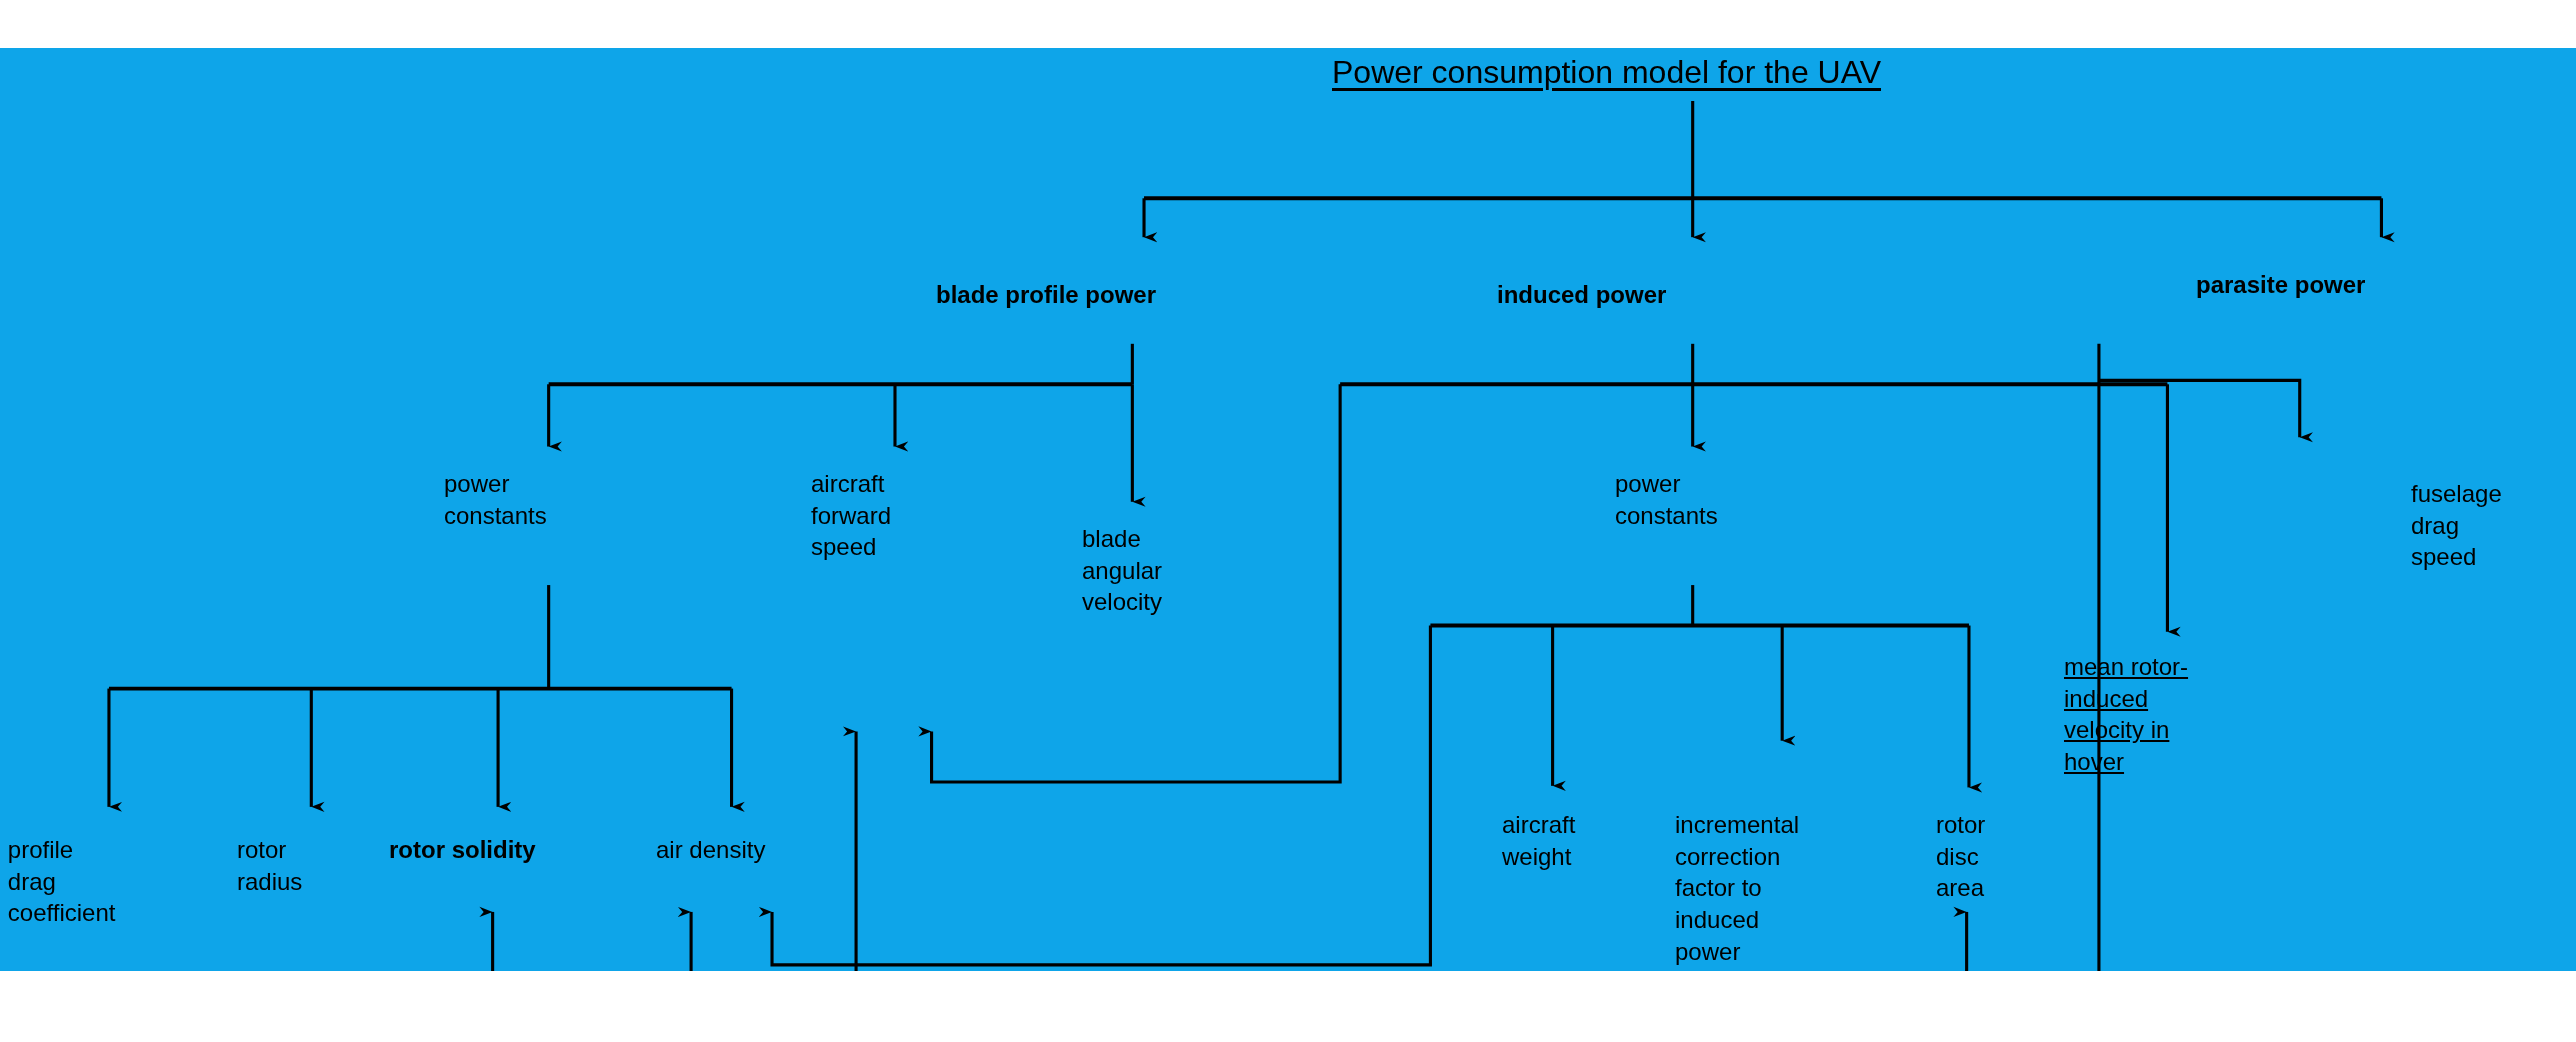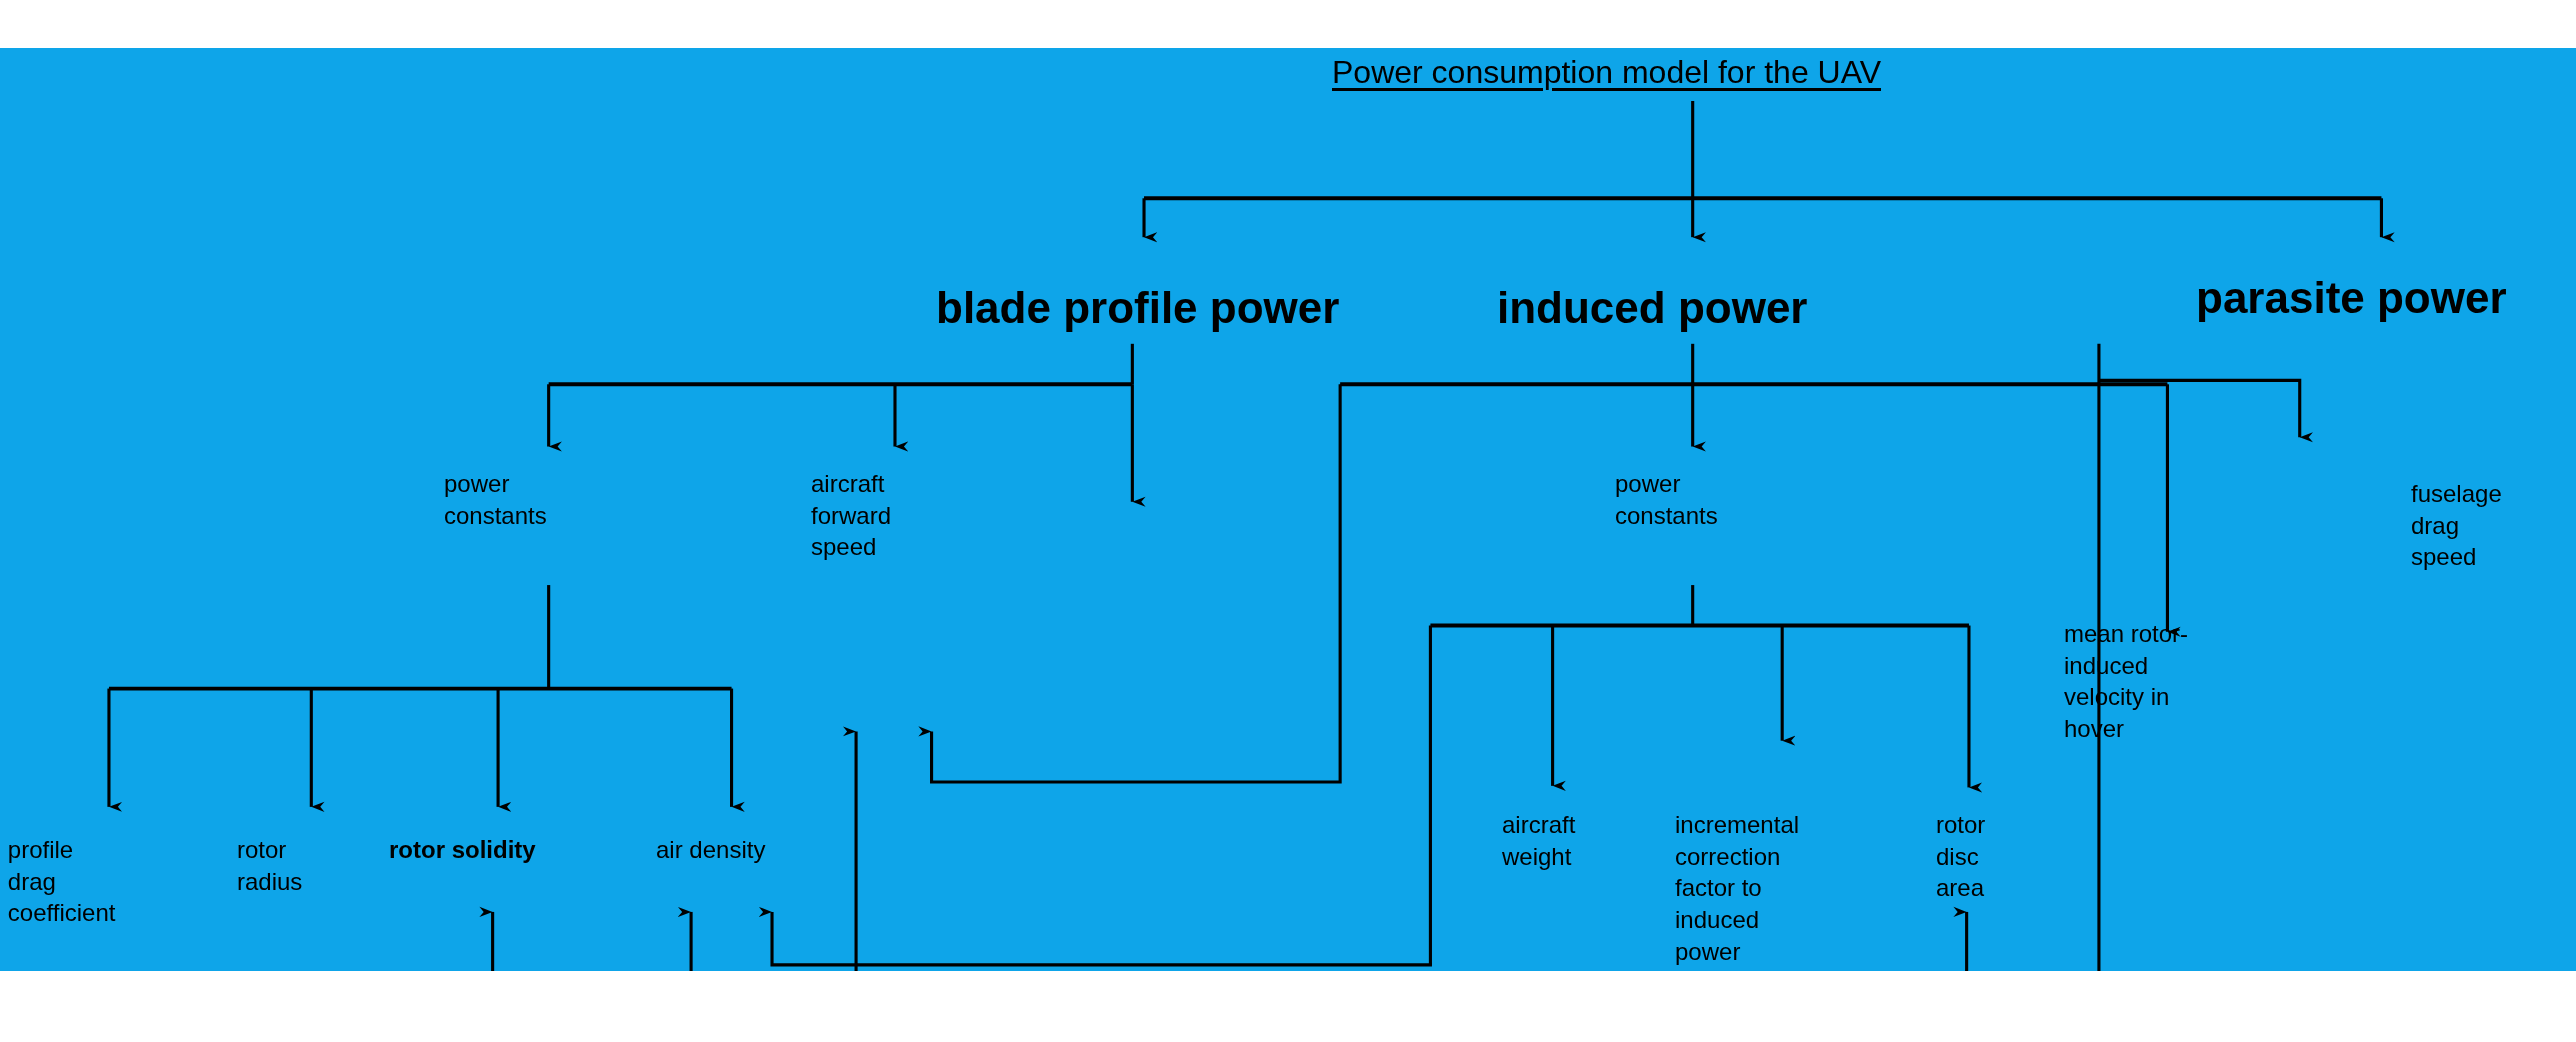--- a/index.html
+++ b/index.html
@@ -26,21 +26,21 @@
   .node {
     position: absolute;
     color: #000000;
     font-size: 24px;
     line-height: 1.32;
     white-space: pre-line;
     font-family: "Liberation Sans", sans-serif;
   }
   .node.bold {
     font-weight: bold;
-    font-size: 44px;
+    font-size: 24px;
   }
   .title {
     position: absolute;
     font-size: 32px;
     color: #000000;
     text-decoration: underline;
     text-underline-offset: 5.4px;
     white-space: nowrap;
     font-family: "Liberation Sans", sans-serif;
   }
@@ -180,23 +180,26 @@
 
   <div class="node bold" style="left:936px; top:231px;">blade profile power</div>
   <div class="node bold" style="left:1497px; top:231px;">induced power</div>
   <div class="node bold" style="left:2196px; top:221px;">parasite power</div>
 
   <div class="node" style="left:444px; top:420px;">power
 constants</div>
   <div class="node" style="left:811px; top:420px;">aircraft
 forward
 speed</div>
+  <div class="node" style="left:1082px; top:475px;">blade
+angular
+velocity</div>
   <div class="node" style="left:1615px; top:420px;">power
 constants</div>
-  <div class="node" style="left:2064px; top:570px;">mean rotor-
+  <div class="node" style="left:2064px; top:603px;text-decoration:underline;">mean rotor-
 induced
 velocity in
 hover</div>
   <div class="node" style="left:2411px; top:430px;">fuselage
 drag
 speed</div>
 
   <div class="node" style="left:7.8px; top:786px;">profile
 drag
 coefficient</div>

